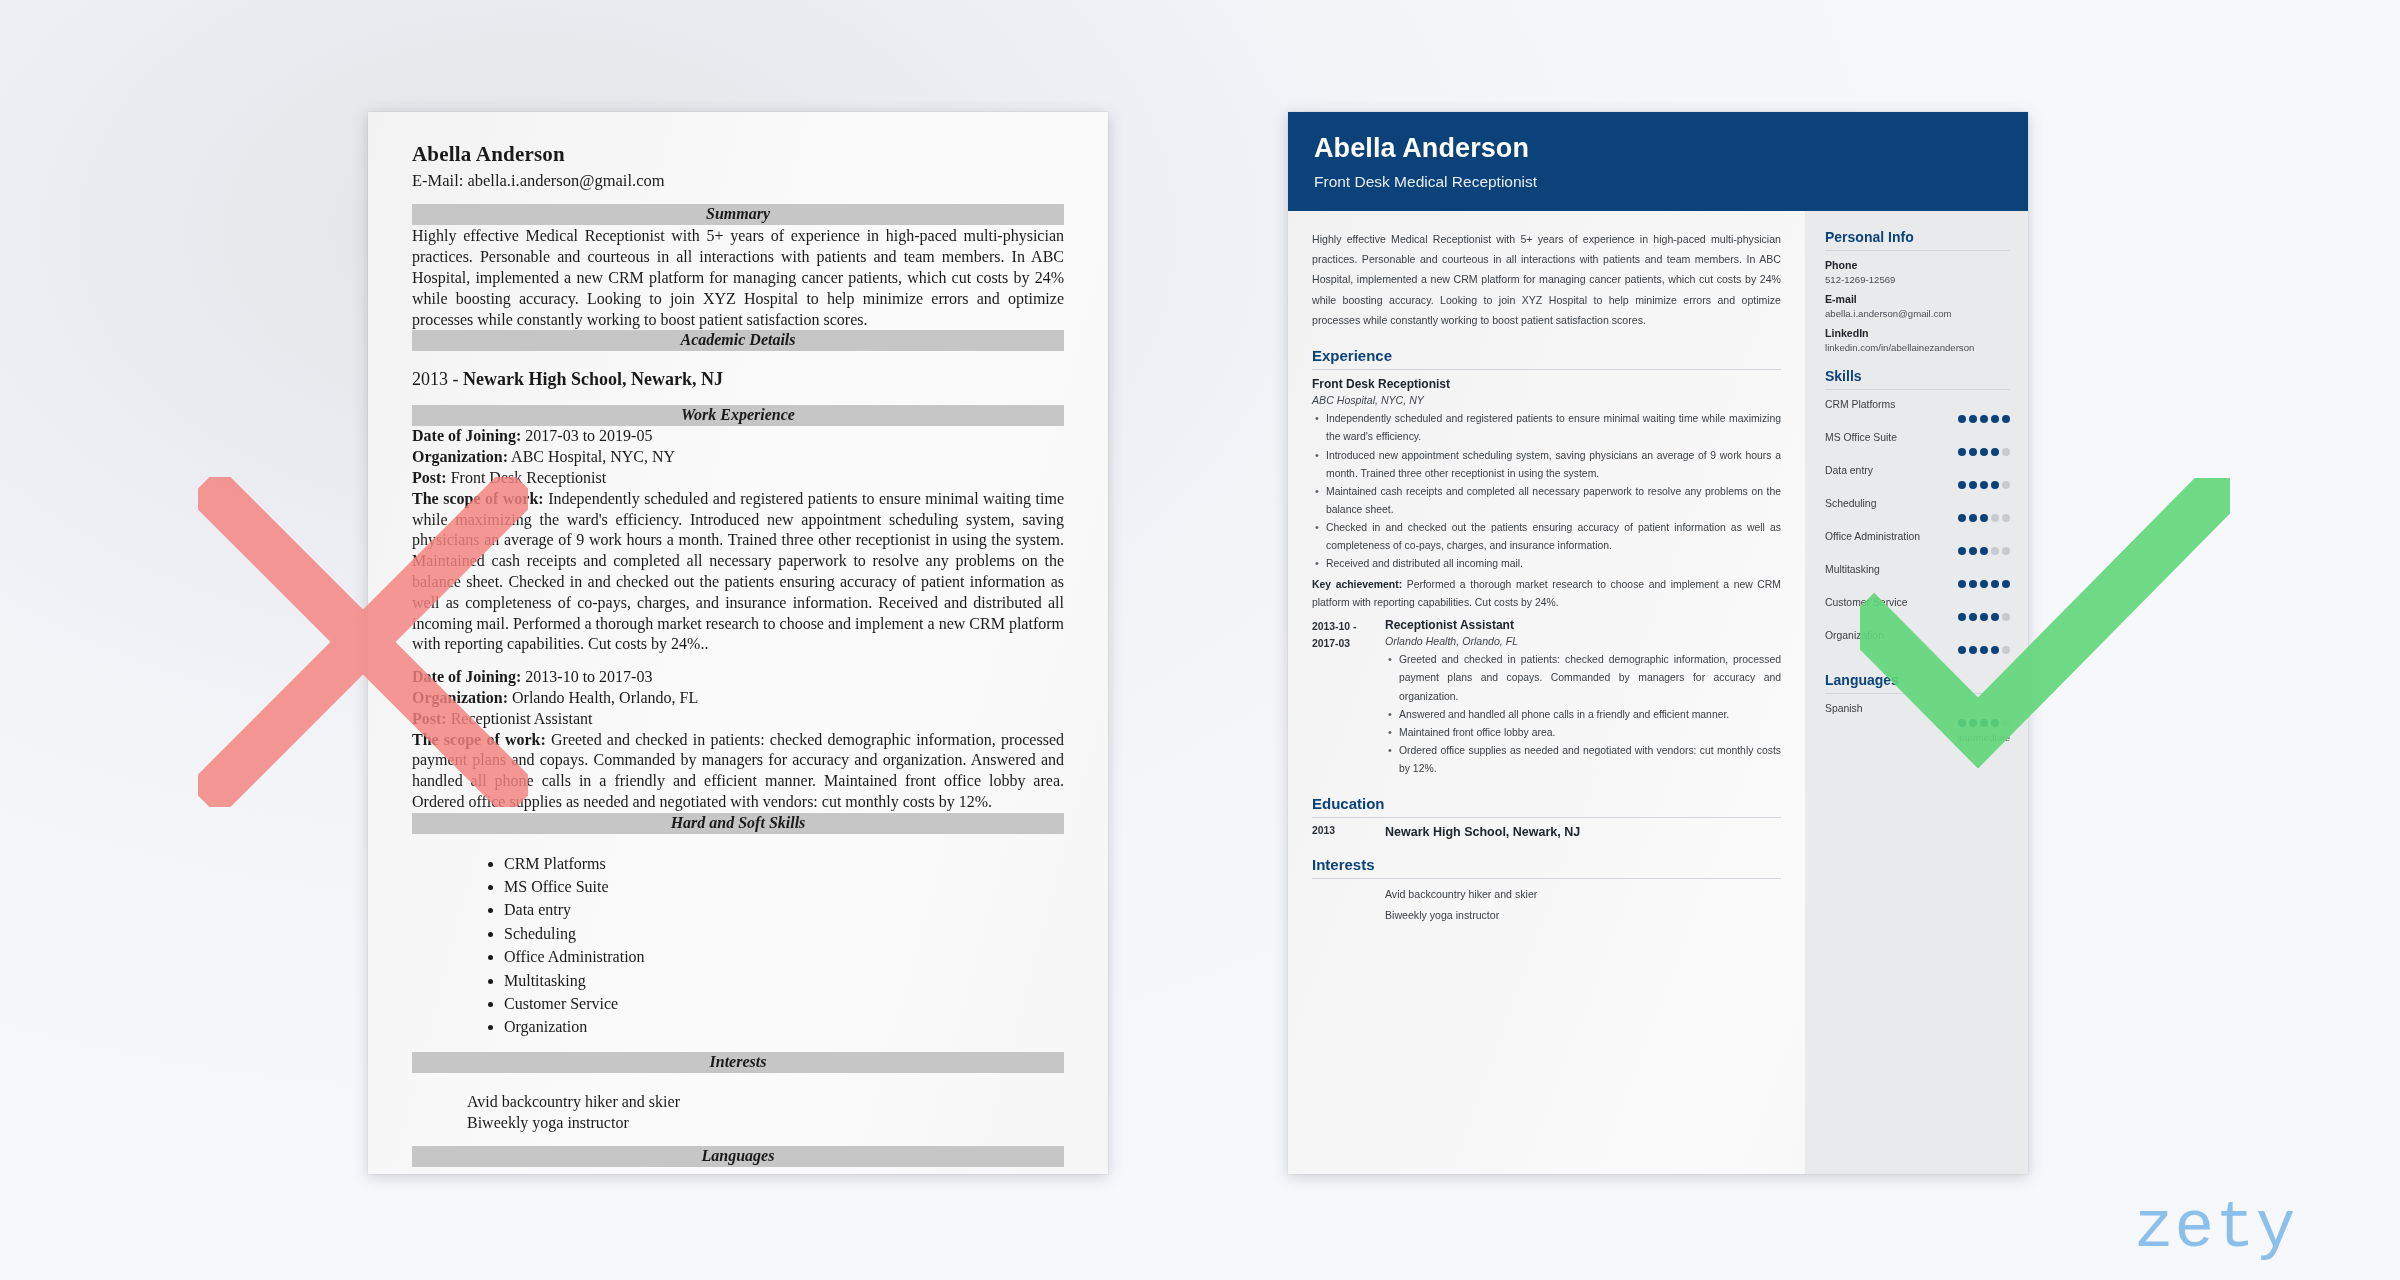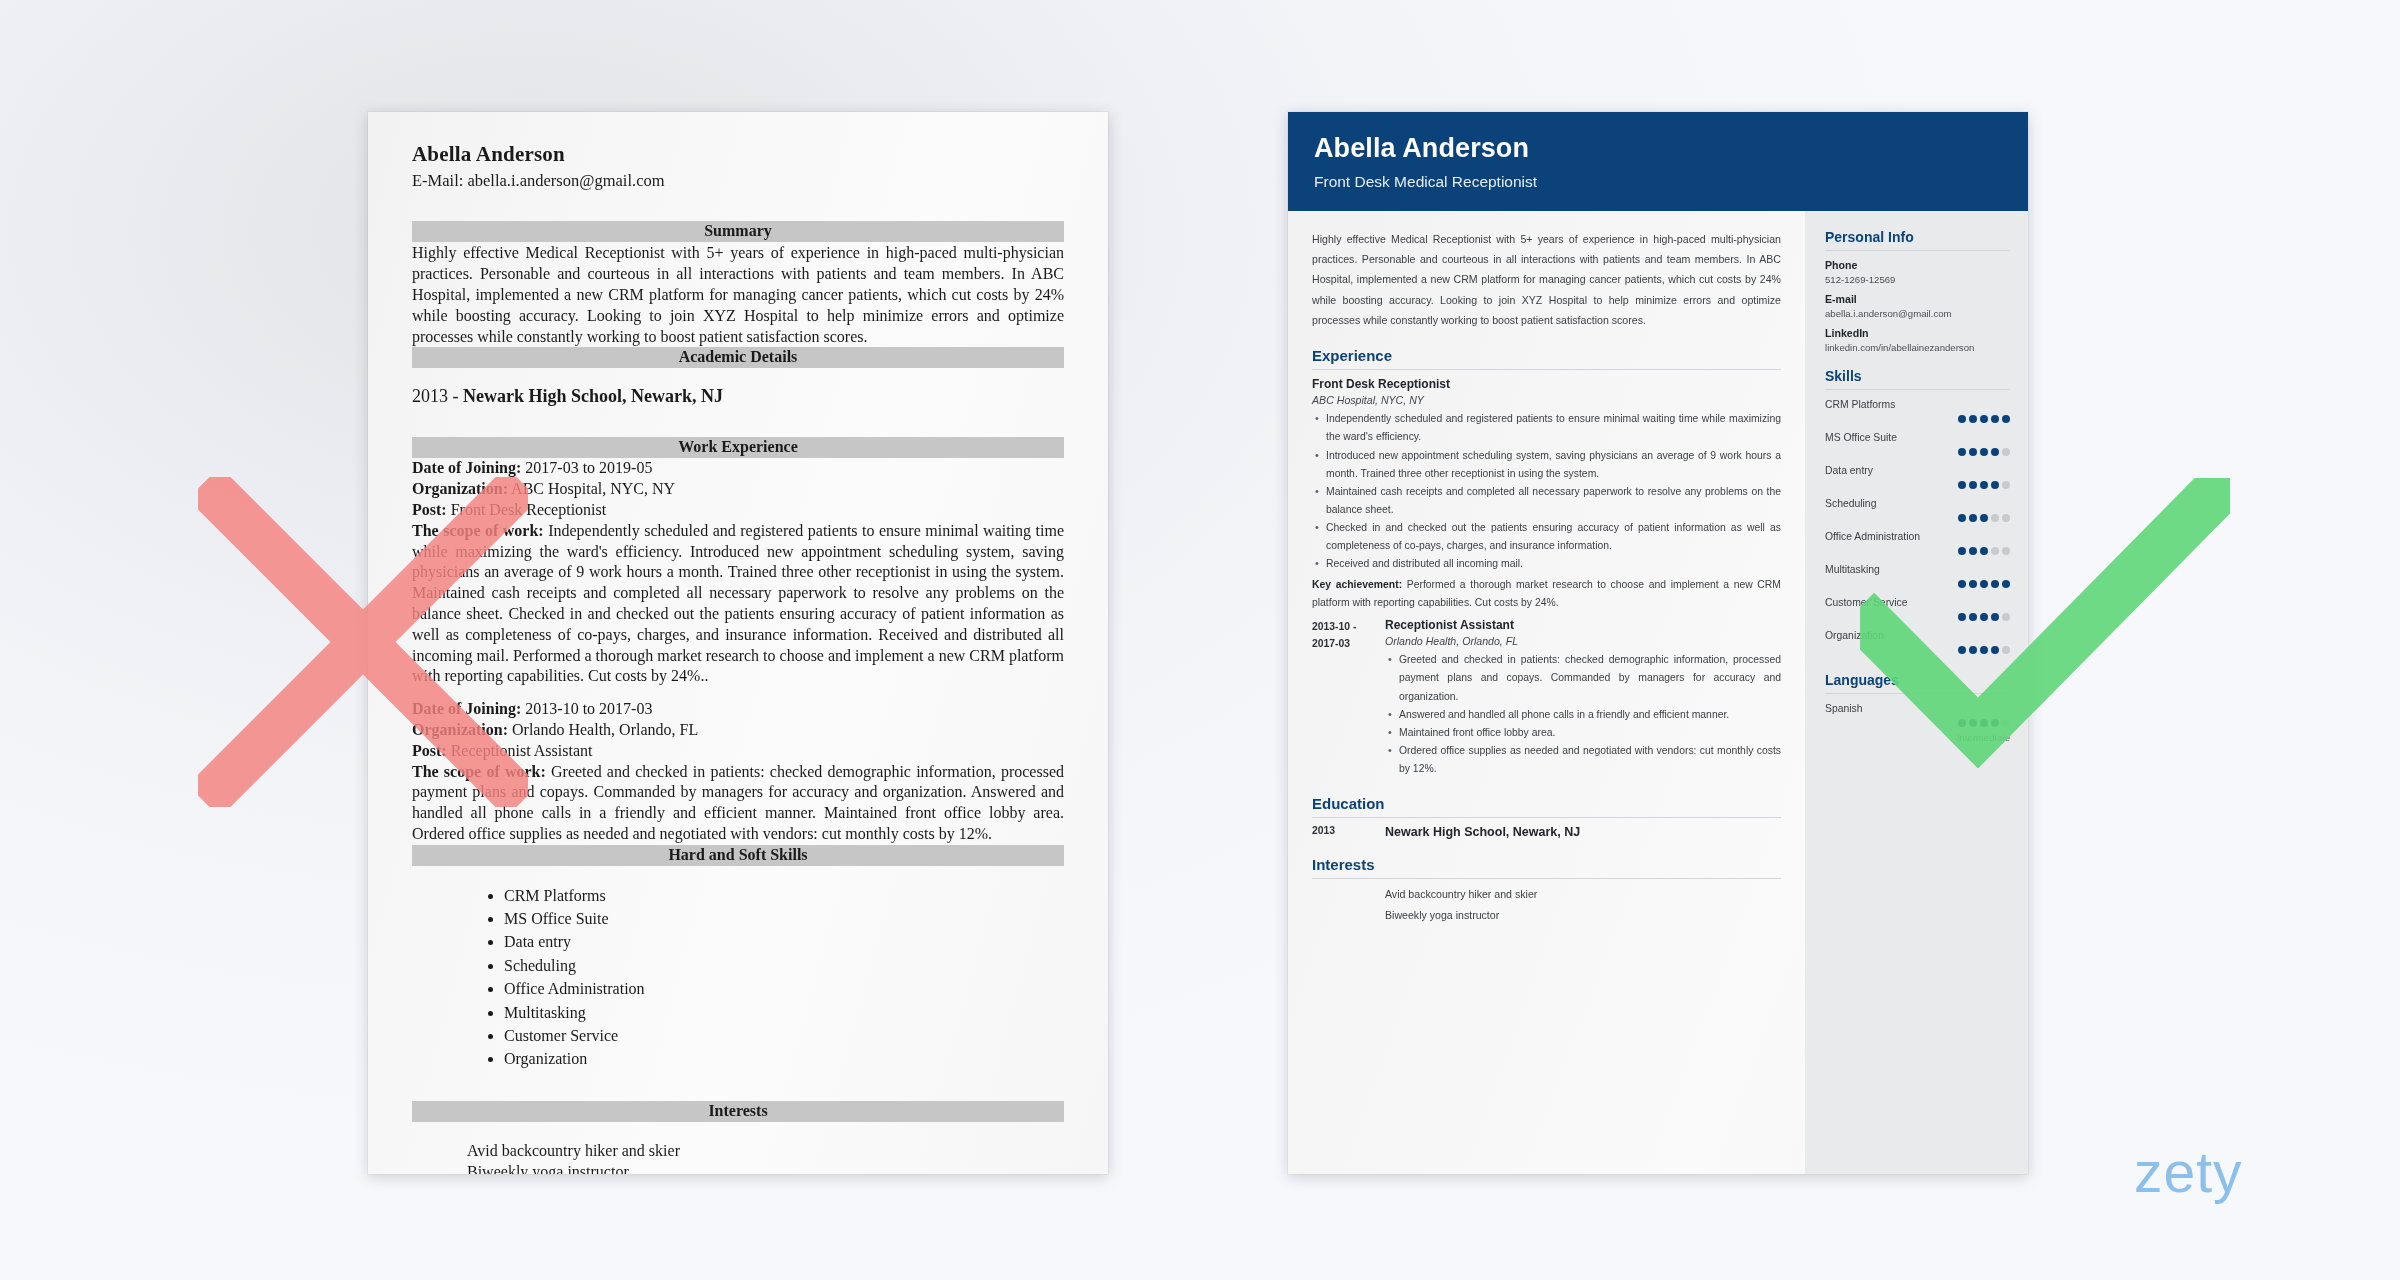--- a/index.html
+++ b/index.html
@@ -31,21 +31,22 @@
     font-size: 21px; font-weight: bold; letter-spacing: .2px;
     margin-bottom: 3px;
   }
   #bad-resume .bcontact { font-size: 16.5px; line-height: 1.30; }
   #bad-resume .bsecbar {
     background: #c6c6c6;
     text-align: center;
     font-weight: bold;
     font-size: 16px;
     padding: 1px 0 2px 0;
-    margin: 30px 0 0 0;
+    margin: 13px 0 0 0;
+    font-style: italic;
   }
   #bad-resume .bsecbar.tight { margin-top: 0; }
   #bad-resume .bpara {
     font-size: 16px;
     line-height: 1.30;
     text-align: justify;
     margin-top: 1px;
   }
   #bad-resume .bedu {
     font-size: 18px;
@@ -171,23 +172,23 @@
   
   #cross-mark {
     position: absolute; left: 198px; top: 477px;
     width: 330px; height: 330px; pointer-events: none;
   }
   #check-mark {
     position: absolute; left: 1860px; top: 478px;
     width: 370px; height: 290px; pointer-events: none;
   }
   #zety-logo {
-    position: absolute; left: 2134px; top: 1144px;
-    font-size: 57px; color: #8cc0ec; letter-spacing: 1px;
-    font-family: Liberation Sans, sans-serif; font-weight: 300;
+    position: absolute; left: 2134px; top: 1196px;
+    font-size: 66px; color: #8cc0ec; letter-spacing: 1px;
+    font-family: Liberation Mono, monospace; font-weight: 300;
     line-height: 1;
   }
 </style>
 </head>
 <body>
 
 <div id="bad-resume">
   <div class="bname">Abella Anderson</div>
   <div class="bcontact">E-Mail: abella.i.anderson@gmail.com</div>
 

